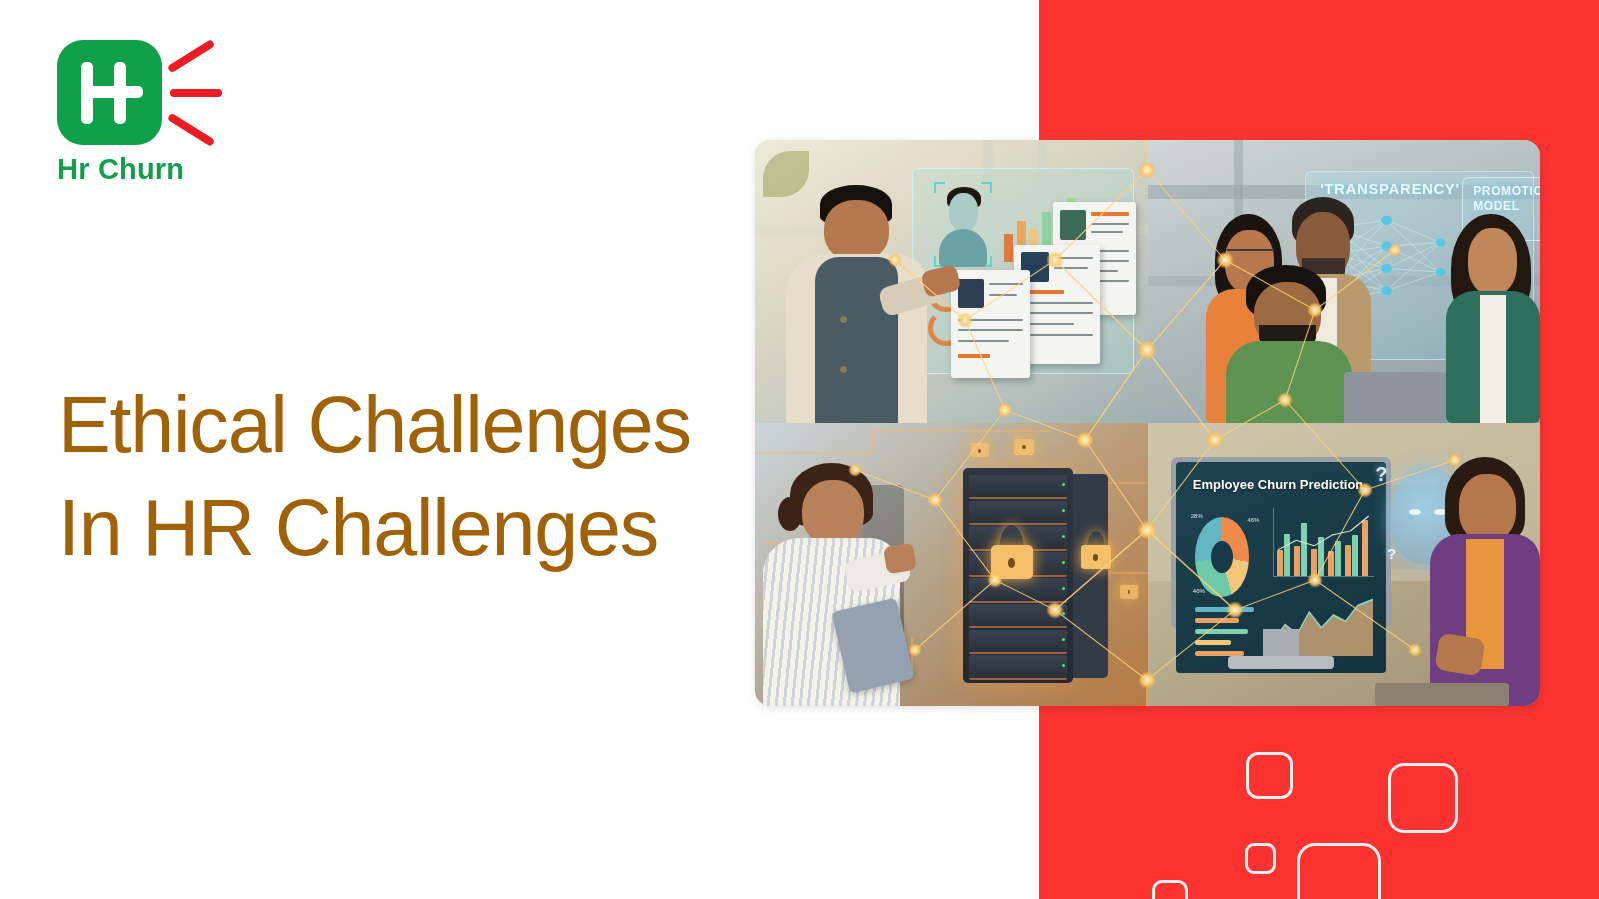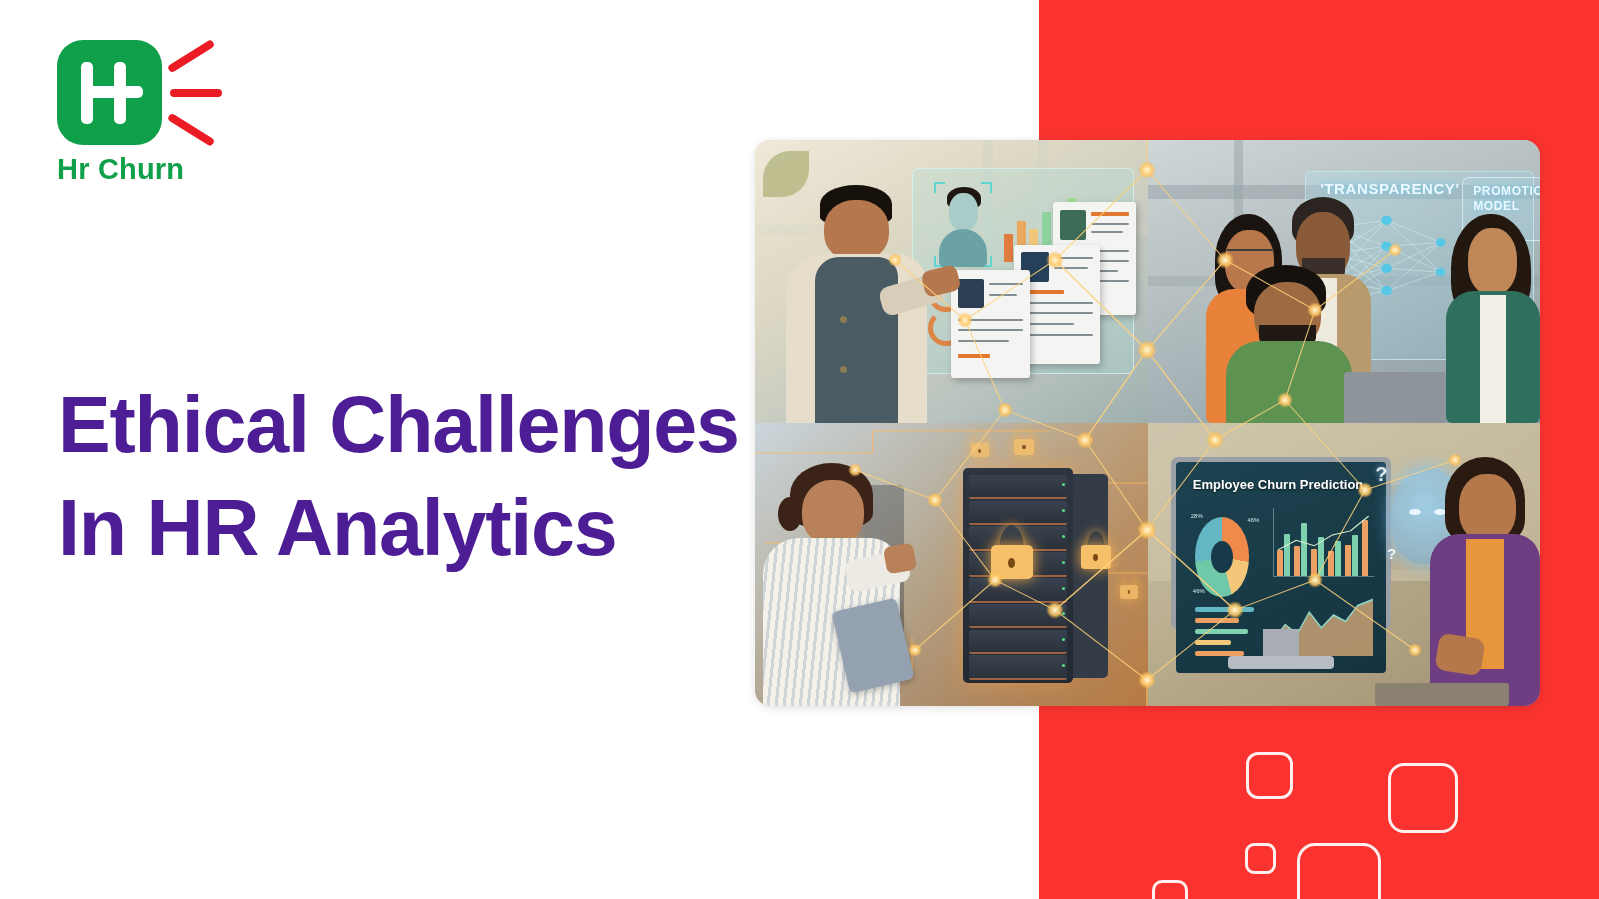--- a/index.html
+++ b/index.html
@@ -92,23 +92,23 @@
     letter-spacing: 0.2px;
     white-space: nowrap;
   }
 
   
   .headline {
     position: absolute;
     left: 58px;
     top: 320px;
     width: 700px;
-    color: #4c1d95;
+    color: #a16207;
     font-size: 79px;
-    font-weight: 700;
+    font-weight: 400;
     line-height: 1.31;
     letter-spacing: -1.2px;
   }
   .headline .l1, .headline .l2 { display: block; }
 
   
   .footer-note {
     position: absolute;
     left: 231px;
     top: 849px;
@@ -313,21 +313,21 @@
     <div class="logo-rays">
       <span class="ray ray-top"></span>
       <span class="ray ray-mid"></span>
       <span class="ray ray-bottom"></span>
     </div>
     <div class="logo-wordmark">Hr Churn</div>
   </div>
 
   <h1 class="headline">
     <span class="l1">Ethical Challenges</span>
-    <span class="l2">In HR Analytics</span>
+    <span class="l2">In HR Challenges</span>
   </h1>
 
 
   <div class="collage">
 
     <div class="quad q-tl">
 
       <div class="band" style="left:58%;top:0;width:10px;height:62%;background:#cfd3c7;"></div>
       <div class="band" style="left:72%;top:0;width:9px;height:60%;background:#cfd3c7;"></div>
       <div class="band" style="left:0;top:30%;width:100%;height:10px;background:#d8d6c6;opacity:.35;"></div>

